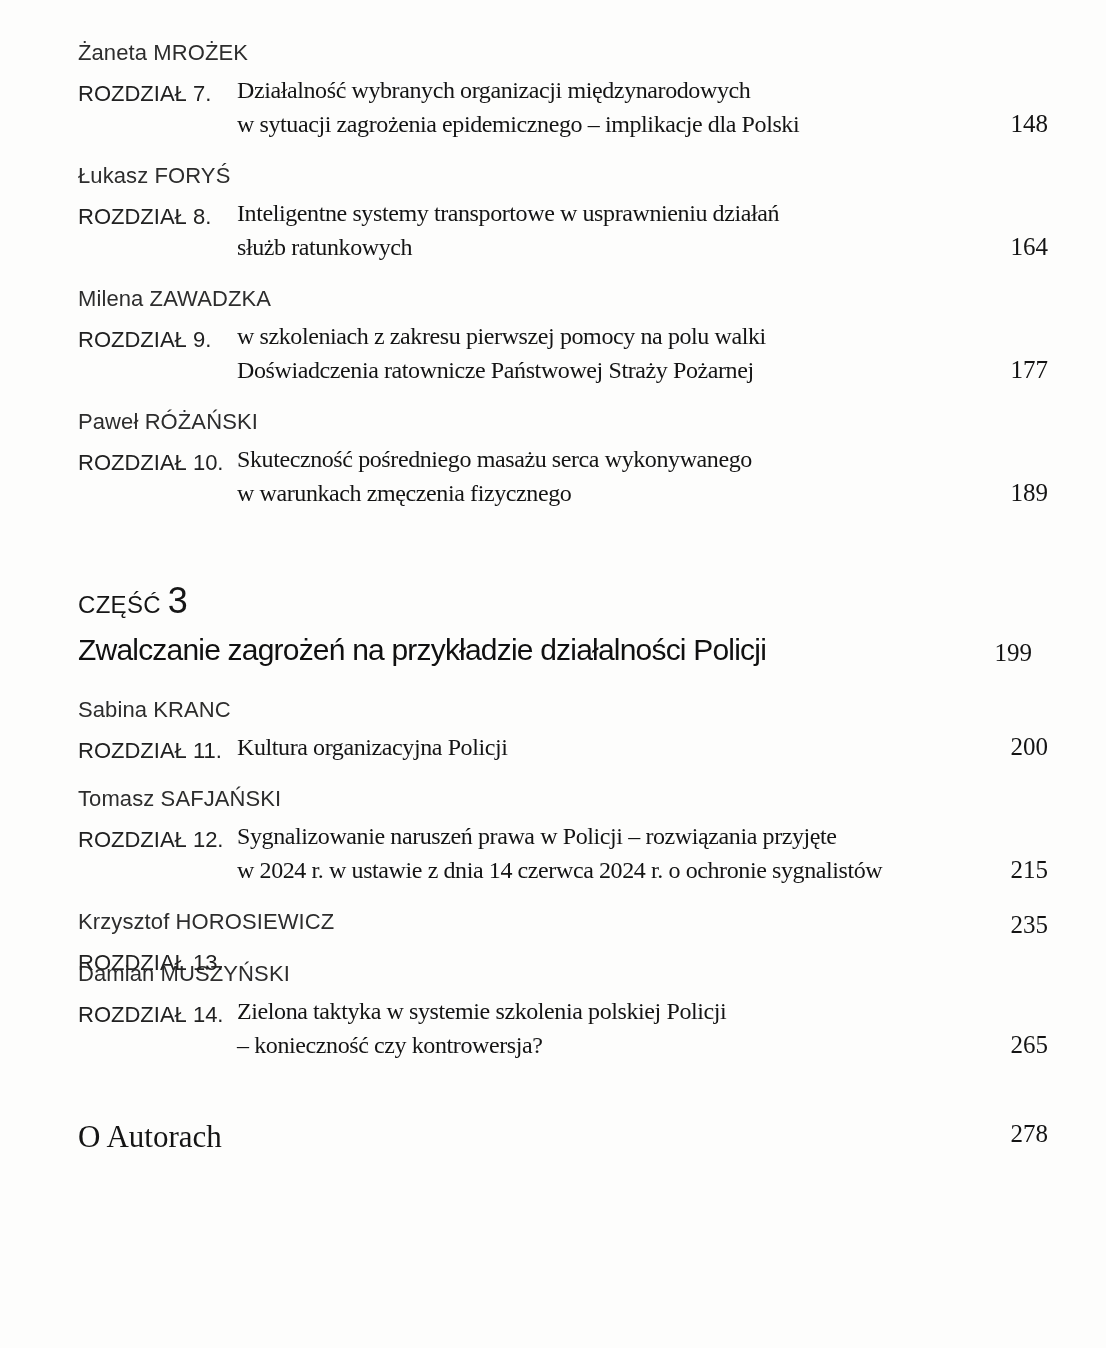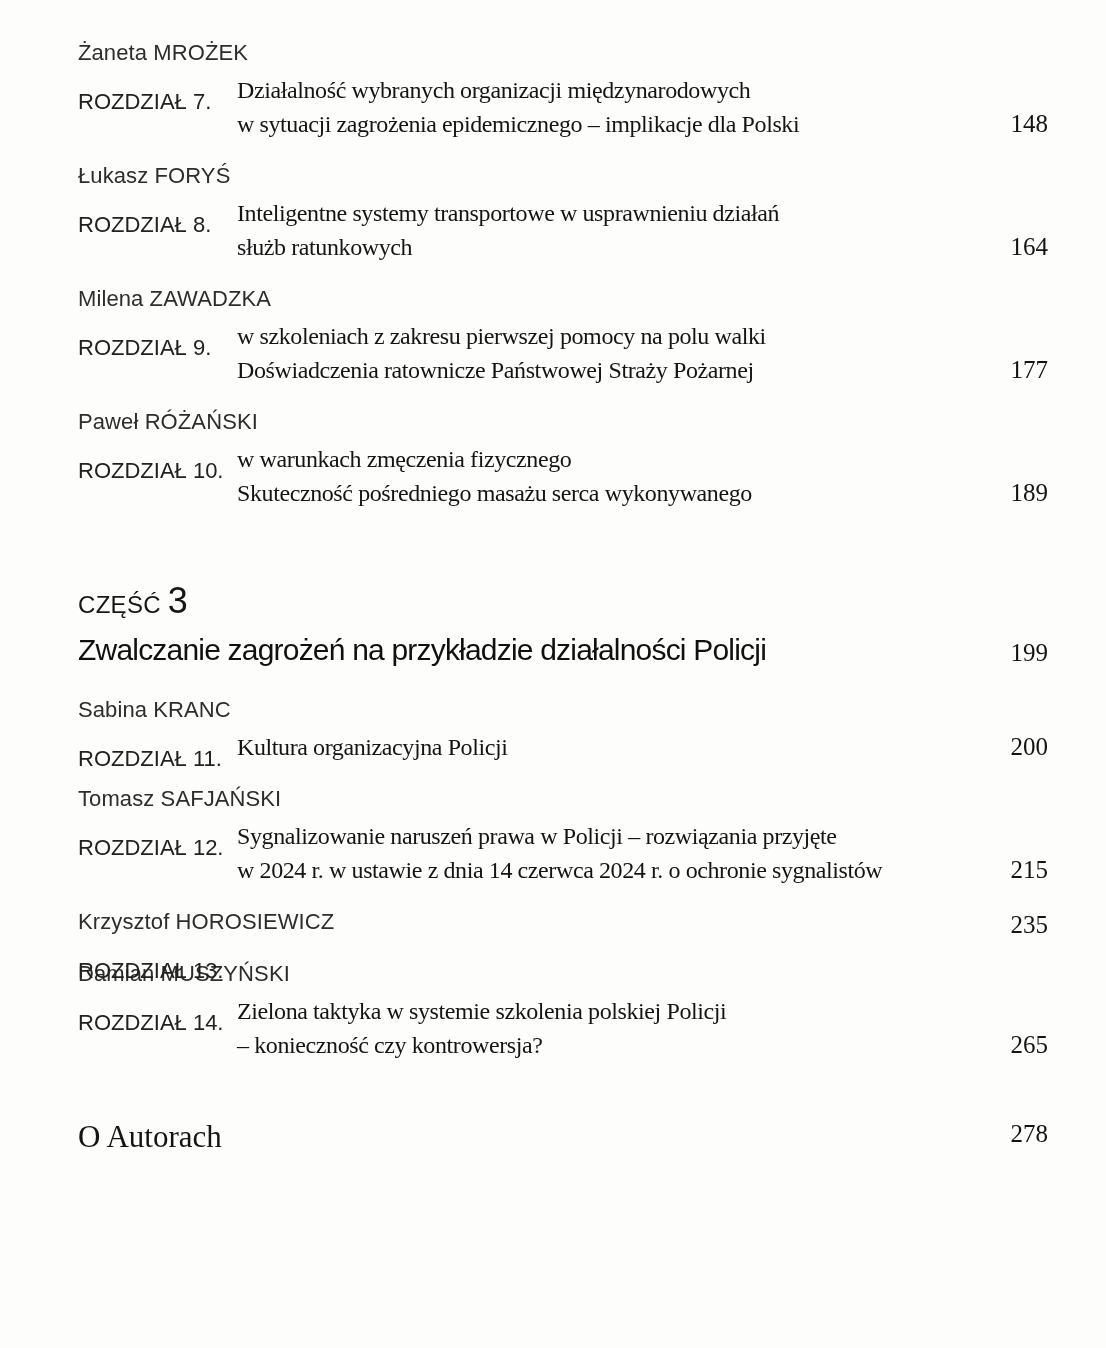--- a/index.html
+++ b/index.html
@@ -22,21 +22,21 @@
     line-height: 34px;
     color: #2d2d2d;
     letter-spacing: 0.1px;
     margin-bottom: 3px;
   }
 
   .chapter { position: relative; }
   .chapter-label {
     position: absolute;
     left: 0;
-    top: 12px;
+    top: 4px;
     font-family: "Liberation Sans", sans-serif;
     font-size: 22px;
     font-weight: 500;
     line-height: 34px;
     color: #212121;
     white-space: nowrap;
   }
   .chapter-lines { margin-left: 159px; }
   .t-line {
     font-size: 24px;
@@ -75,21 +75,21 @@
     font-family: "Liberation Sans", sans-serif;
     font-size: 30px;
     font-weight: 500;
     letter-spacing: -0.8px;
     white-space: nowrap;
     color: #101010;
     margin-right: 32px;
   }
   .part-page {
     position: absolute;
-    right: 0;
+    right: 16px;
     bottom: 2px;
     font-family: "Liberation Serif", serif;
     font-size: 25px;
     font-weight: normal;
     letter-spacing: 0;
     color: #141414;
   }
 
   .back-matter { margin-top: 58px; position: relative; }
   .back-label {
@@ -143,22 +143,22 @@
     </div>
     <div class="chapter-page">177</div>
   </div>
 </div>
 
 <div class="entry">
   <div class="author">Paweł RÓŻAŃSKI</div>
   <div class="chapter">
     <div class="chapter-label">ROZDZIAŁ 10.</div>
     <div class="chapter-lines">
+      <div class="t-line">Skuteczność pośredniego masażu serca wykonywanego</div>
       <div class="t-line">w warunkach zmęczenia fizycznego</div>
-      <div class="t-line">Skuteczność pośredniego masażu serca wykonywanego</div>
     </div>
     <div class="chapter-page">189</div>
   </div>
 </div>
 
 <div class="part-block">
   <div class="part-label-line">
     <span class="part-label">CZĘŚĆ</span><span class="part-number">3</span>
   </div>
   <div class="part-title-row">

